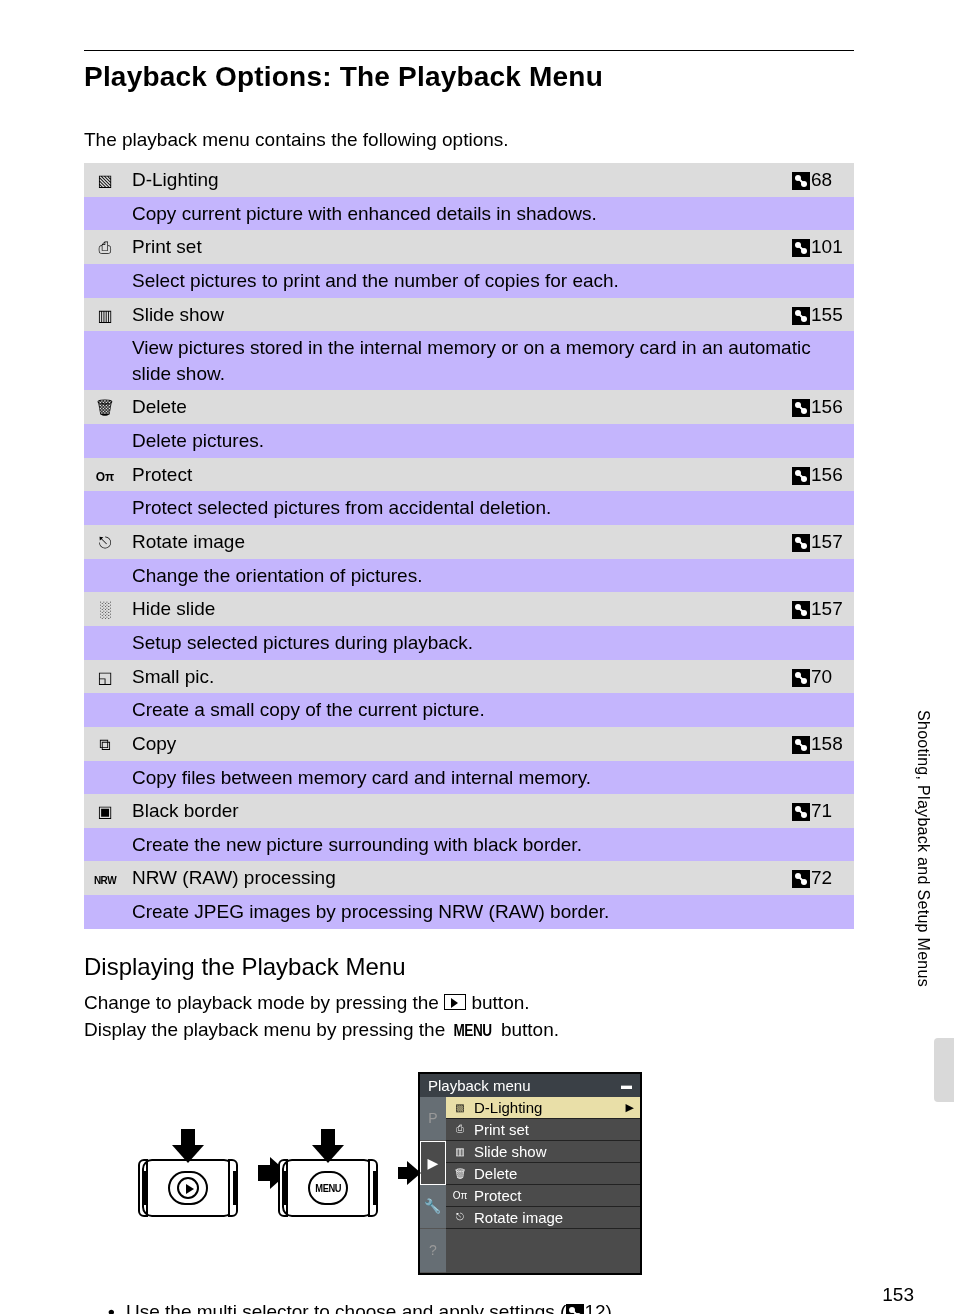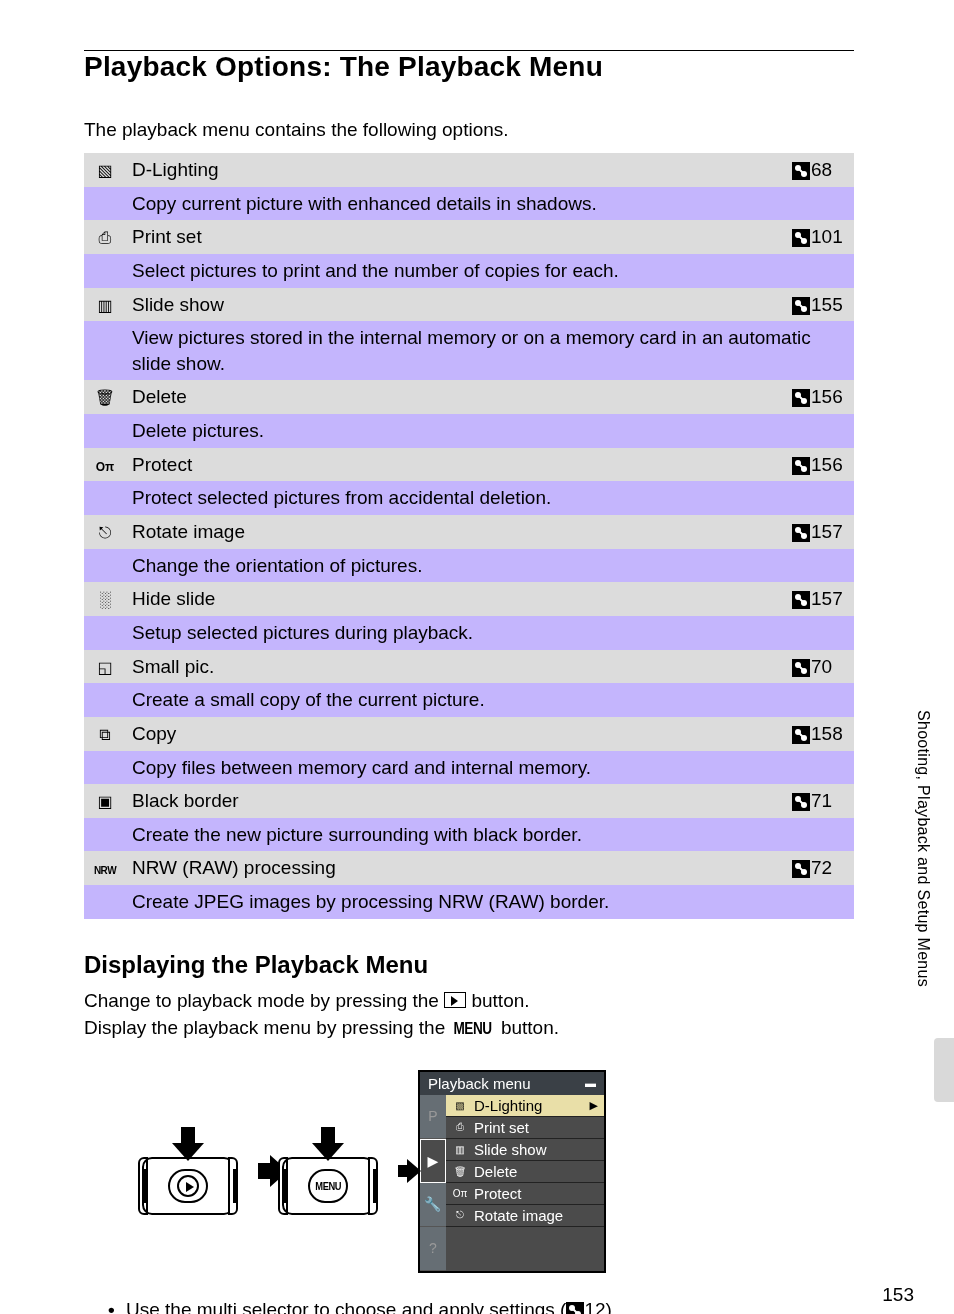--- a/index.html
+++ b/index.html
@@ -12,21 +12,21 @@
     color: #000;
   }
   .page-content {
     position: absolute;
     left: 84px;
     top: 50px;
     width: 770px;
   }
   .main-heading-bar {
     border-top: 1px solid #000;
-    padding-top: 0;
+    padding-top: 10px;
     margin-bottom: 36px;
   }
   .main-heading {
     font-size: 28px;
     font-weight: 700;
     letter-spacing: 0.2px;
   }
   .intro-text {
     font-size: 19px;
     margin-bottom: 12px;
@@ -73,22 +73,22 @@
     margin-right: 1px;
   }
   .page-ref-icon svg { display: block; }
   .opt-icon {
     display: inline-block;
     font-size: 16px;
     line-height: 1;
   }
   .sub-heading {
     font-size: 24px;
-    font-weight: 700;
-    margin-top: 32px;
+    font-weight: 400;
+    margin-top: 24px;
     margin-bottom: 8px;
   }
   .body-para {
     font-size: 19px;
     line-height: 1.45;
   }
   .inline-icon {
     display: inline-block;
     vertical-align: middle;
   }
@@ -222,21 +222,21 @@
     left:12px; top:-16px;
     border-top:16px solid transparent;
     border-bottom:16px solid transparent;
     border-left:18px solid #000;
   }
   .right-arrow.small::before { width:10px; height:12px; top:-6px; }
   .right-arrow.small::after { left:9px; top:-12px; border-top-width:12px; border-bottom-width:12px; border-left-width:14px; }
 
   
   .screen-preview {
-    width: 188px;
+    width: 224px;
     border: 2px solid #000;
     background: #4b4b4b;
     font-size: 15px;
     color: #fff;
   }
   .screen-titlebar {
     background: #3a4046;
     padding: 3px 8px;
     display:flex;
     justify-content:space-between;

